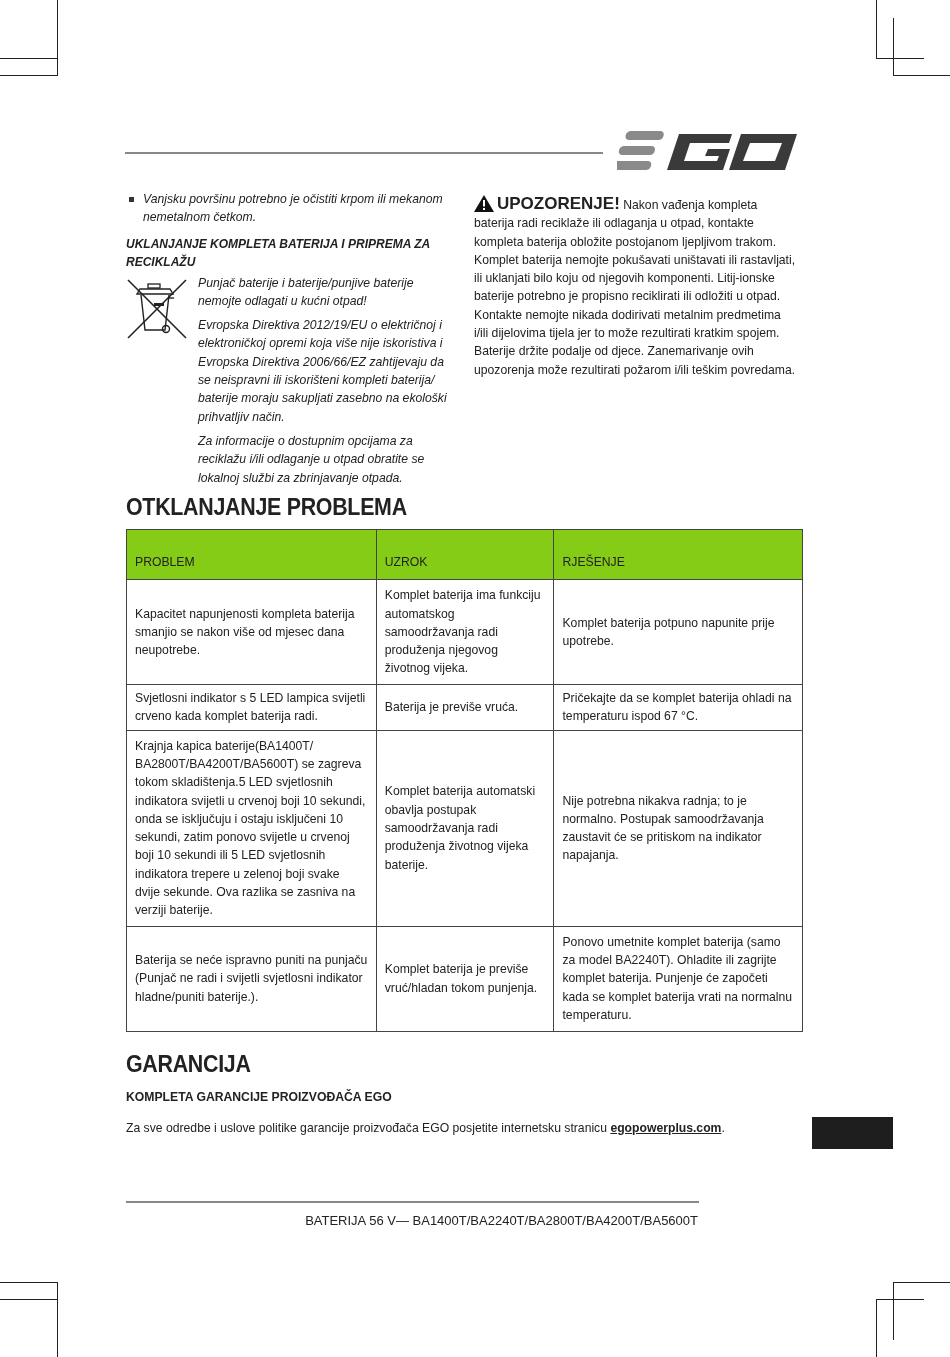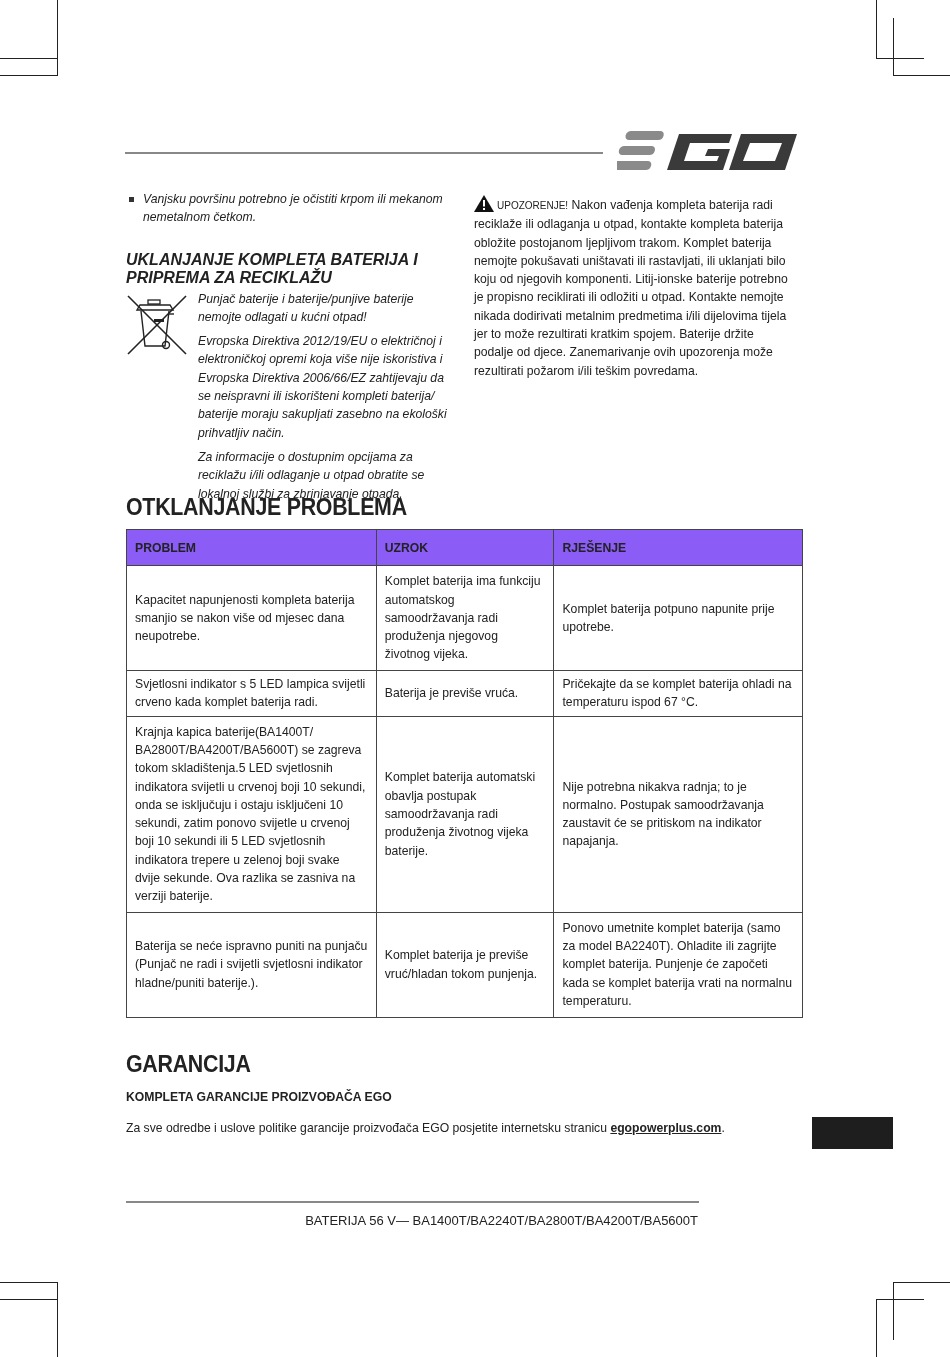--- a/index.html
+++ b/index.html
@@ -4,31 +4,31 @@
 <style>
   html, body { margin:0; padding:0; background:#fff; }
   body { width:950px; height:1357px; position:relative; overflow:hidden;
          font-family:"Liberation Sans", sans-serif; color:#222; }
   .crop { position:absolute; background:#222; }
   .hrule { position:absolute; background:#888; }
   .logo { position:absolute; left:617px; top:130px; width:185px; height:42px; }
   .col { position:absolute; font-size:12.2px; line-height:18.3px; }
   .bullet-item { position:relative; padding-left:17px; }
   .bullet-sq { position:absolute; left:3px; top:7px; width:5px; height:5px; background:#333; }
-  .subhead { font-weight:bold; font-size:16px; margin-top:24px; line-height:18px; text-transform:uppercase; }
+  .subhead { font-weight:bold; font-size:12px; margin-top:8px; line-height:18px; text-transform:uppercase; }
   .recycle-wrap { position:relative; padding-left:72px; margin-top:3px; }
   .bin { position:absolute; left:0; top:2px; width:64px; height:64px; }
   .recycle-wrap p { margin:0 0 6px 0; }
-  .warn-title { font-weight:normal; font-size:10px; }
+  .warn-title { font-weight:bold; font-size:17px; }
   .warn-icon { display:inline-block; vertical-align:-3px; margin-right:3px; }
   h1 { position:absolute; margin:0; font-size:23px; font-weight:bold; letter-spacing:-0.3px;
        transform:scaleX(0.93); transform-origin:left; }
   table { position:absolute; left:126px; top:529px; width:677px; border-collapse:collapse; font-size:12.2px; line-height:18.3px; }
   th, td { border:1px solid #444; padding:4px 8px; text-align:left; vertical-align:middle; }
-  th { background:#8b5cf6; font-weight:bold; height:26px; padding-top:5px; padding-bottom:4px; }
+  th { background:#84cc16; font-weight:normal; height:26px; padding-top:19px; padding-bottom:4px; }
   .gsub { position:absolute; left:126px; top:1090px; font-weight:bold; font-size:12.2px; }
   .gtext { position:absolute; left:126px; top:1121px; font-size:12.2px; }
   .gtext a { color:#222; font-weight:bold; text-decoration:underline; }
   .tab-block { position:absolute; left:812px; top:1117px; width:81px; height:32px; background:#1e1e1e; }
   .footer { position:absolute; right:252px; top:1213px; font-size:13px; }
 </style>
 </head>
 <body>
 
 <div class="crop" style="left:57px;top:0;width:1px;height:76px;"></div>

